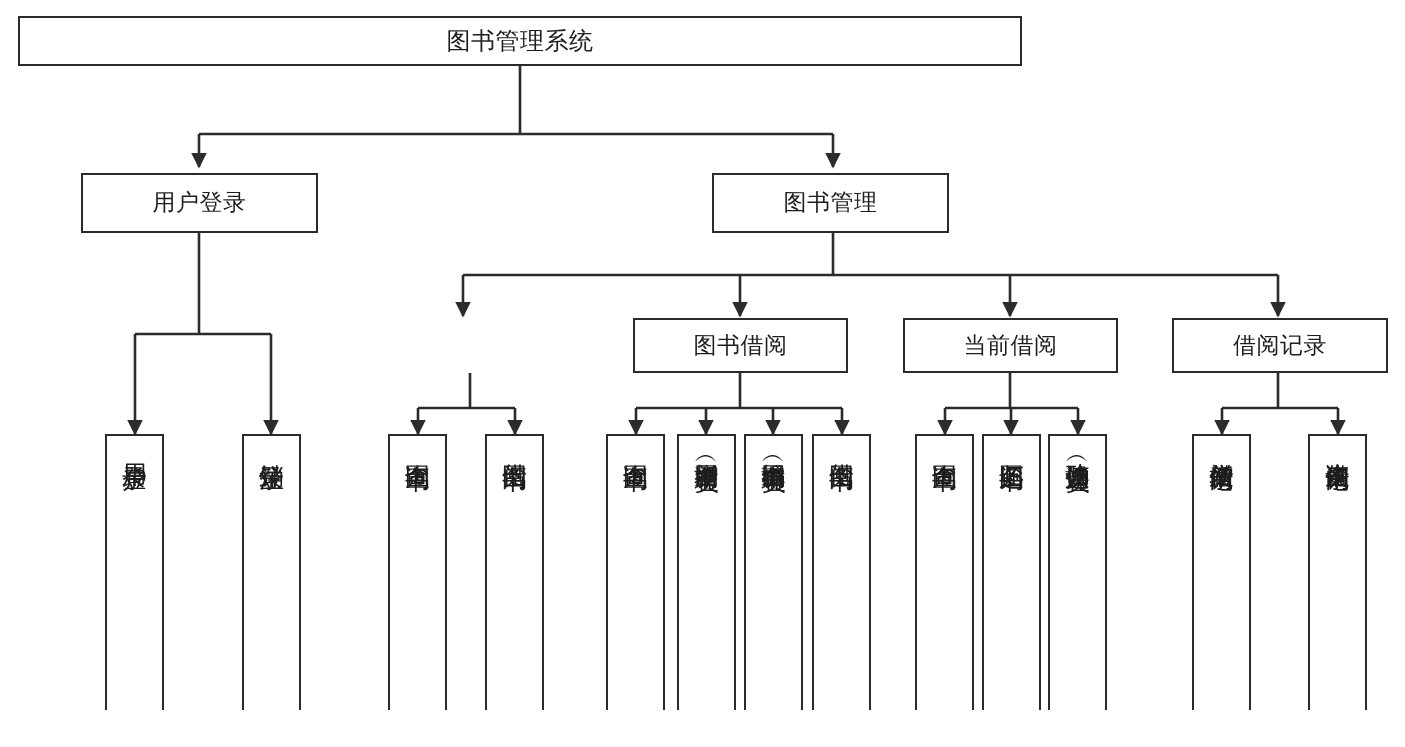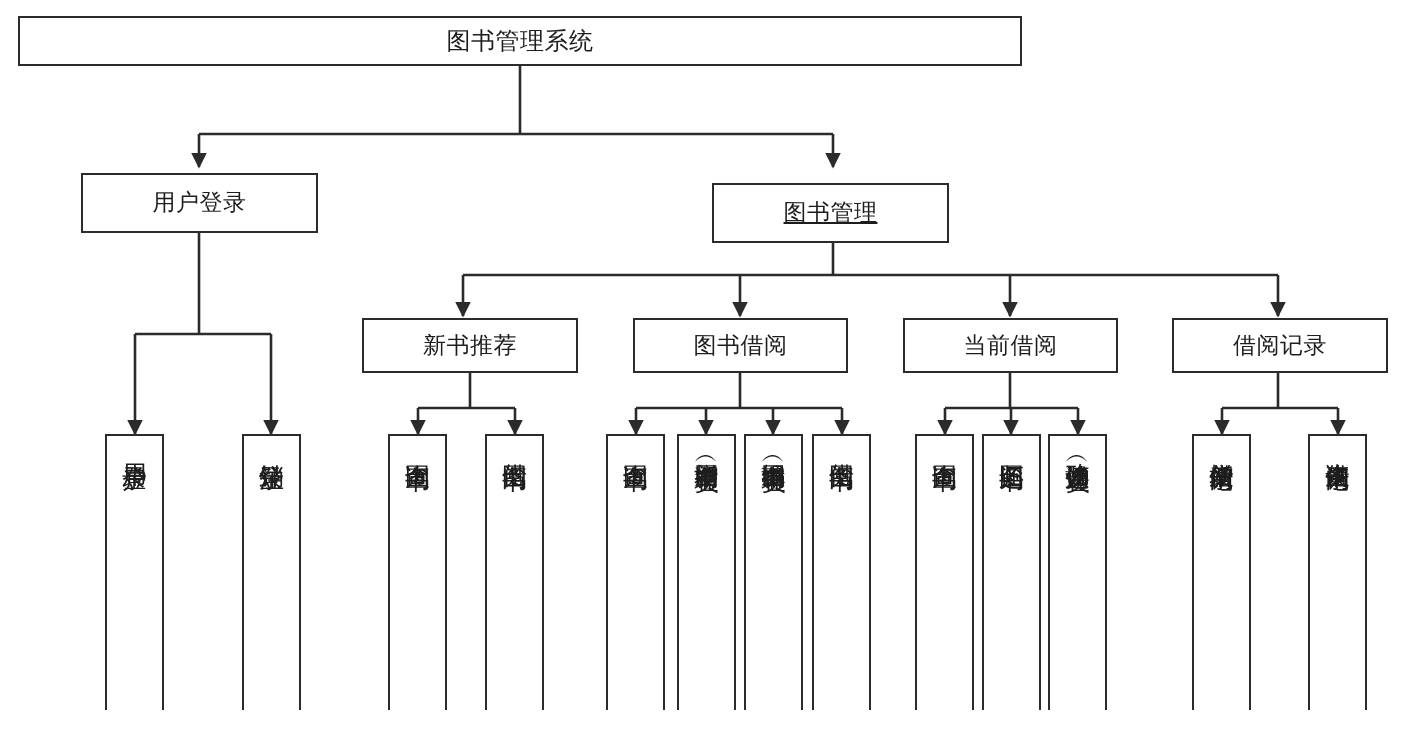--- a/index.html
+++ b/index.html
@@ -135,27 +135,24 @@
   </svg>
 
   <div class="node horiz root" style="left:18px; top:16px; width:1004px; height:50px;">
     <span class="label">图书管理系统</span>
   </div>
 
   <div class="node horiz" style="left:81px; top:173px; width:237px; height:60px;">
     <span class="label">用户登录</span>
   </div>
 
-  <div class="node horiz" style="left:712px; top:183px; width:237px; height:60px;text-decoration:underline;">
+  <div class="node horiz" style="left:712px; top:173px; width:237px; height:60px;">
     <span class="label">图书管理</span>
   </div>
 
-  <div class="node horiz" style="left:362px; top:318px; width:216px; height:55px;">
-    <span class="label">新书推荐</span>
-  </div>
 
   <div class="node horiz" style="left:633px; top:318px; width:215px; height:55px;">
     <span class="label">图书借阅</span>
   </div>
 
   <div class="node horiz" style="left:1172px; top:318px; width:216px; height:55px;">
     <span class="label">借阅记录</span>
   </div>
 
   <div class="node horiz" style="left:903px; top:318px; width:215px; height:55px;">

